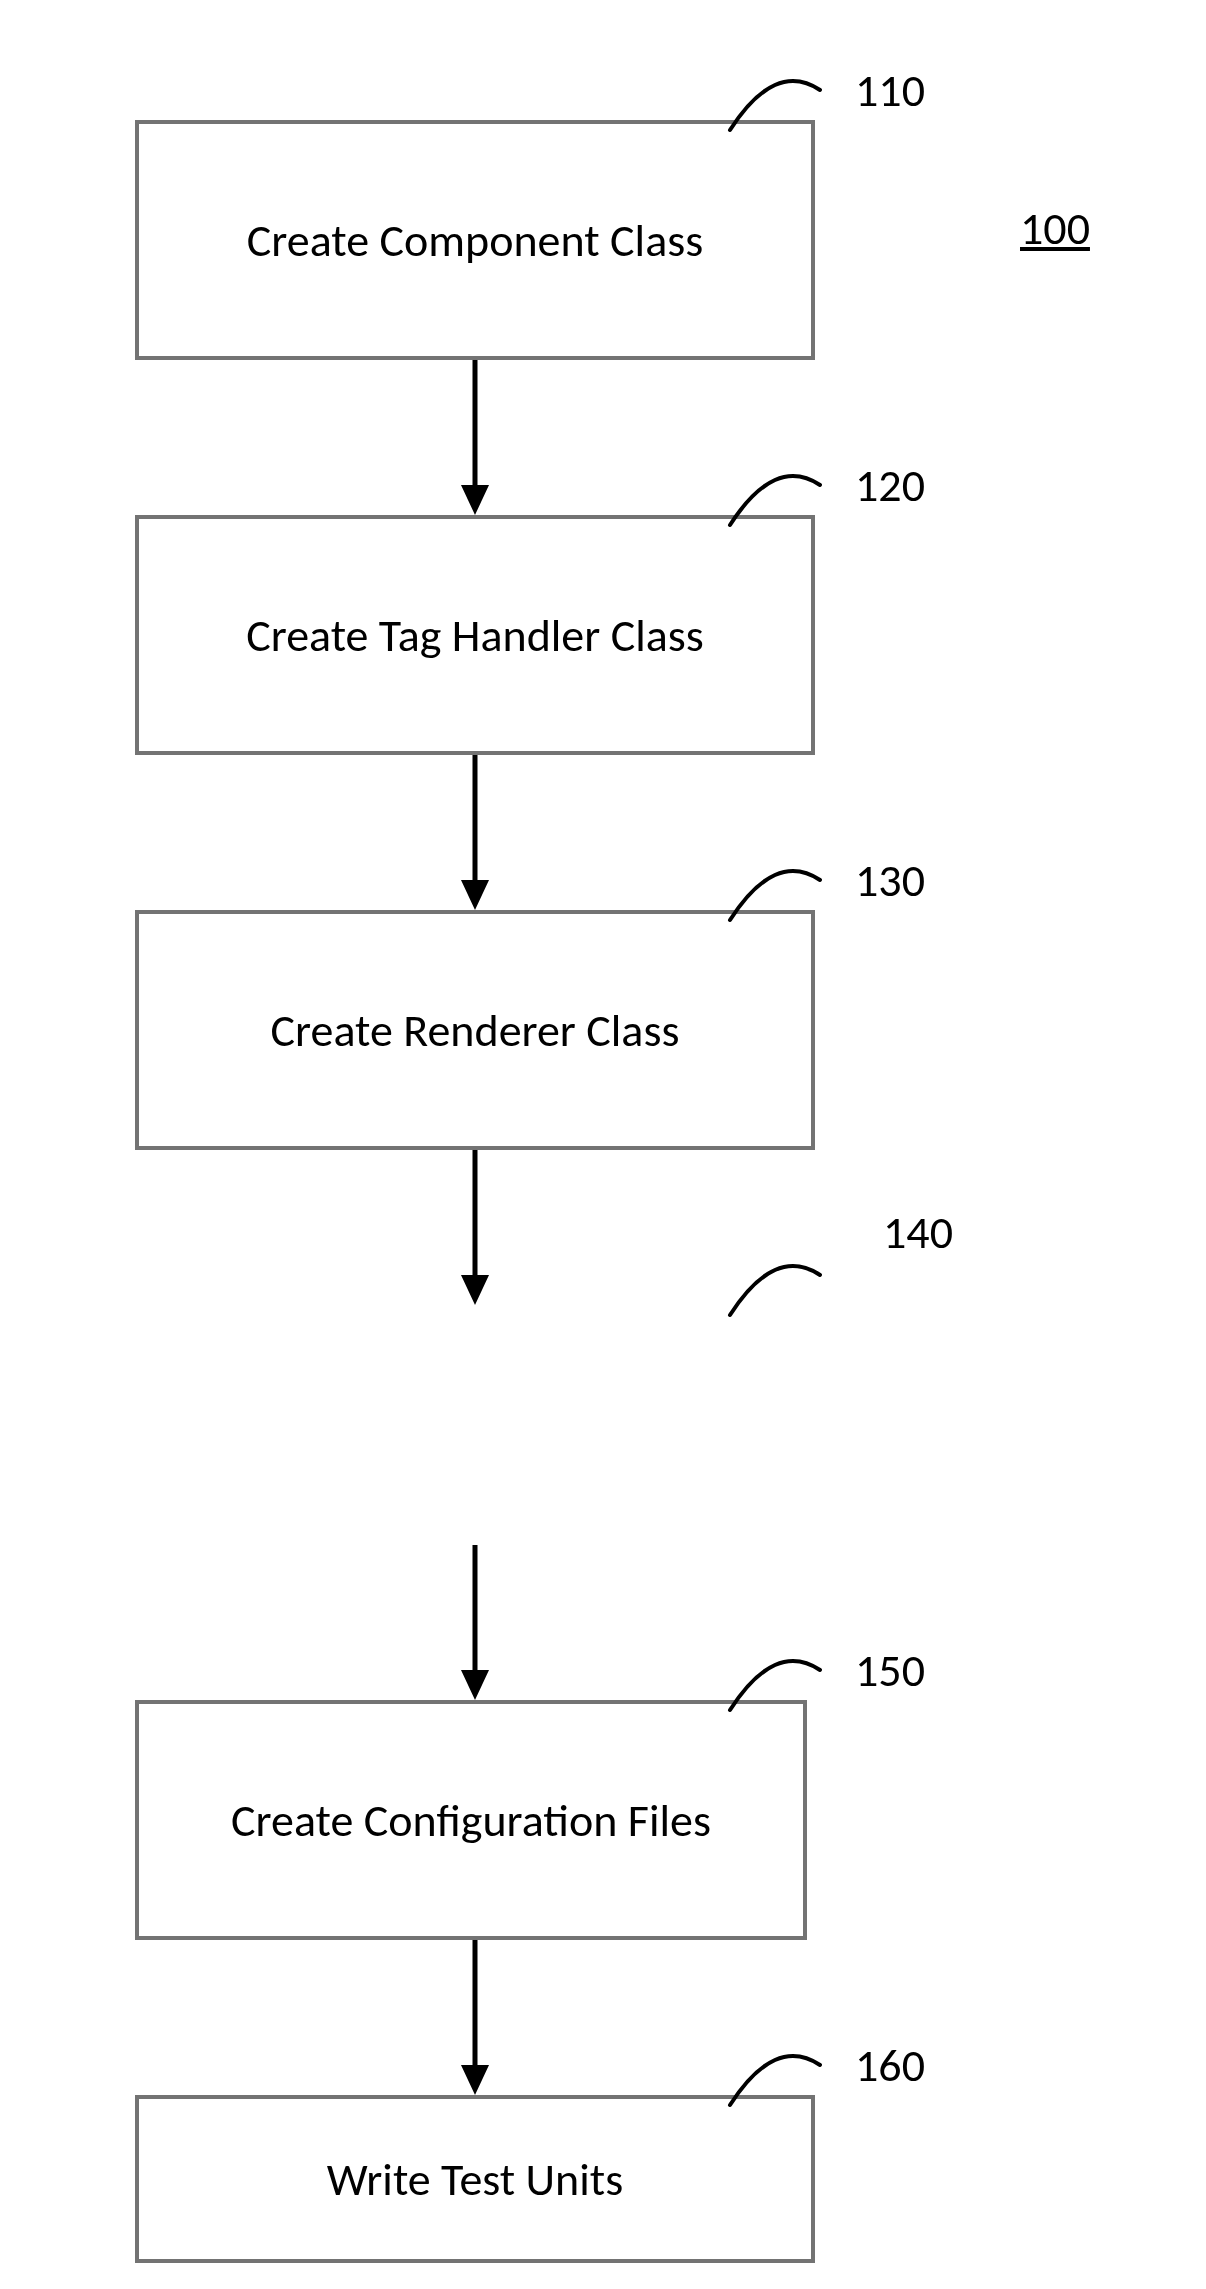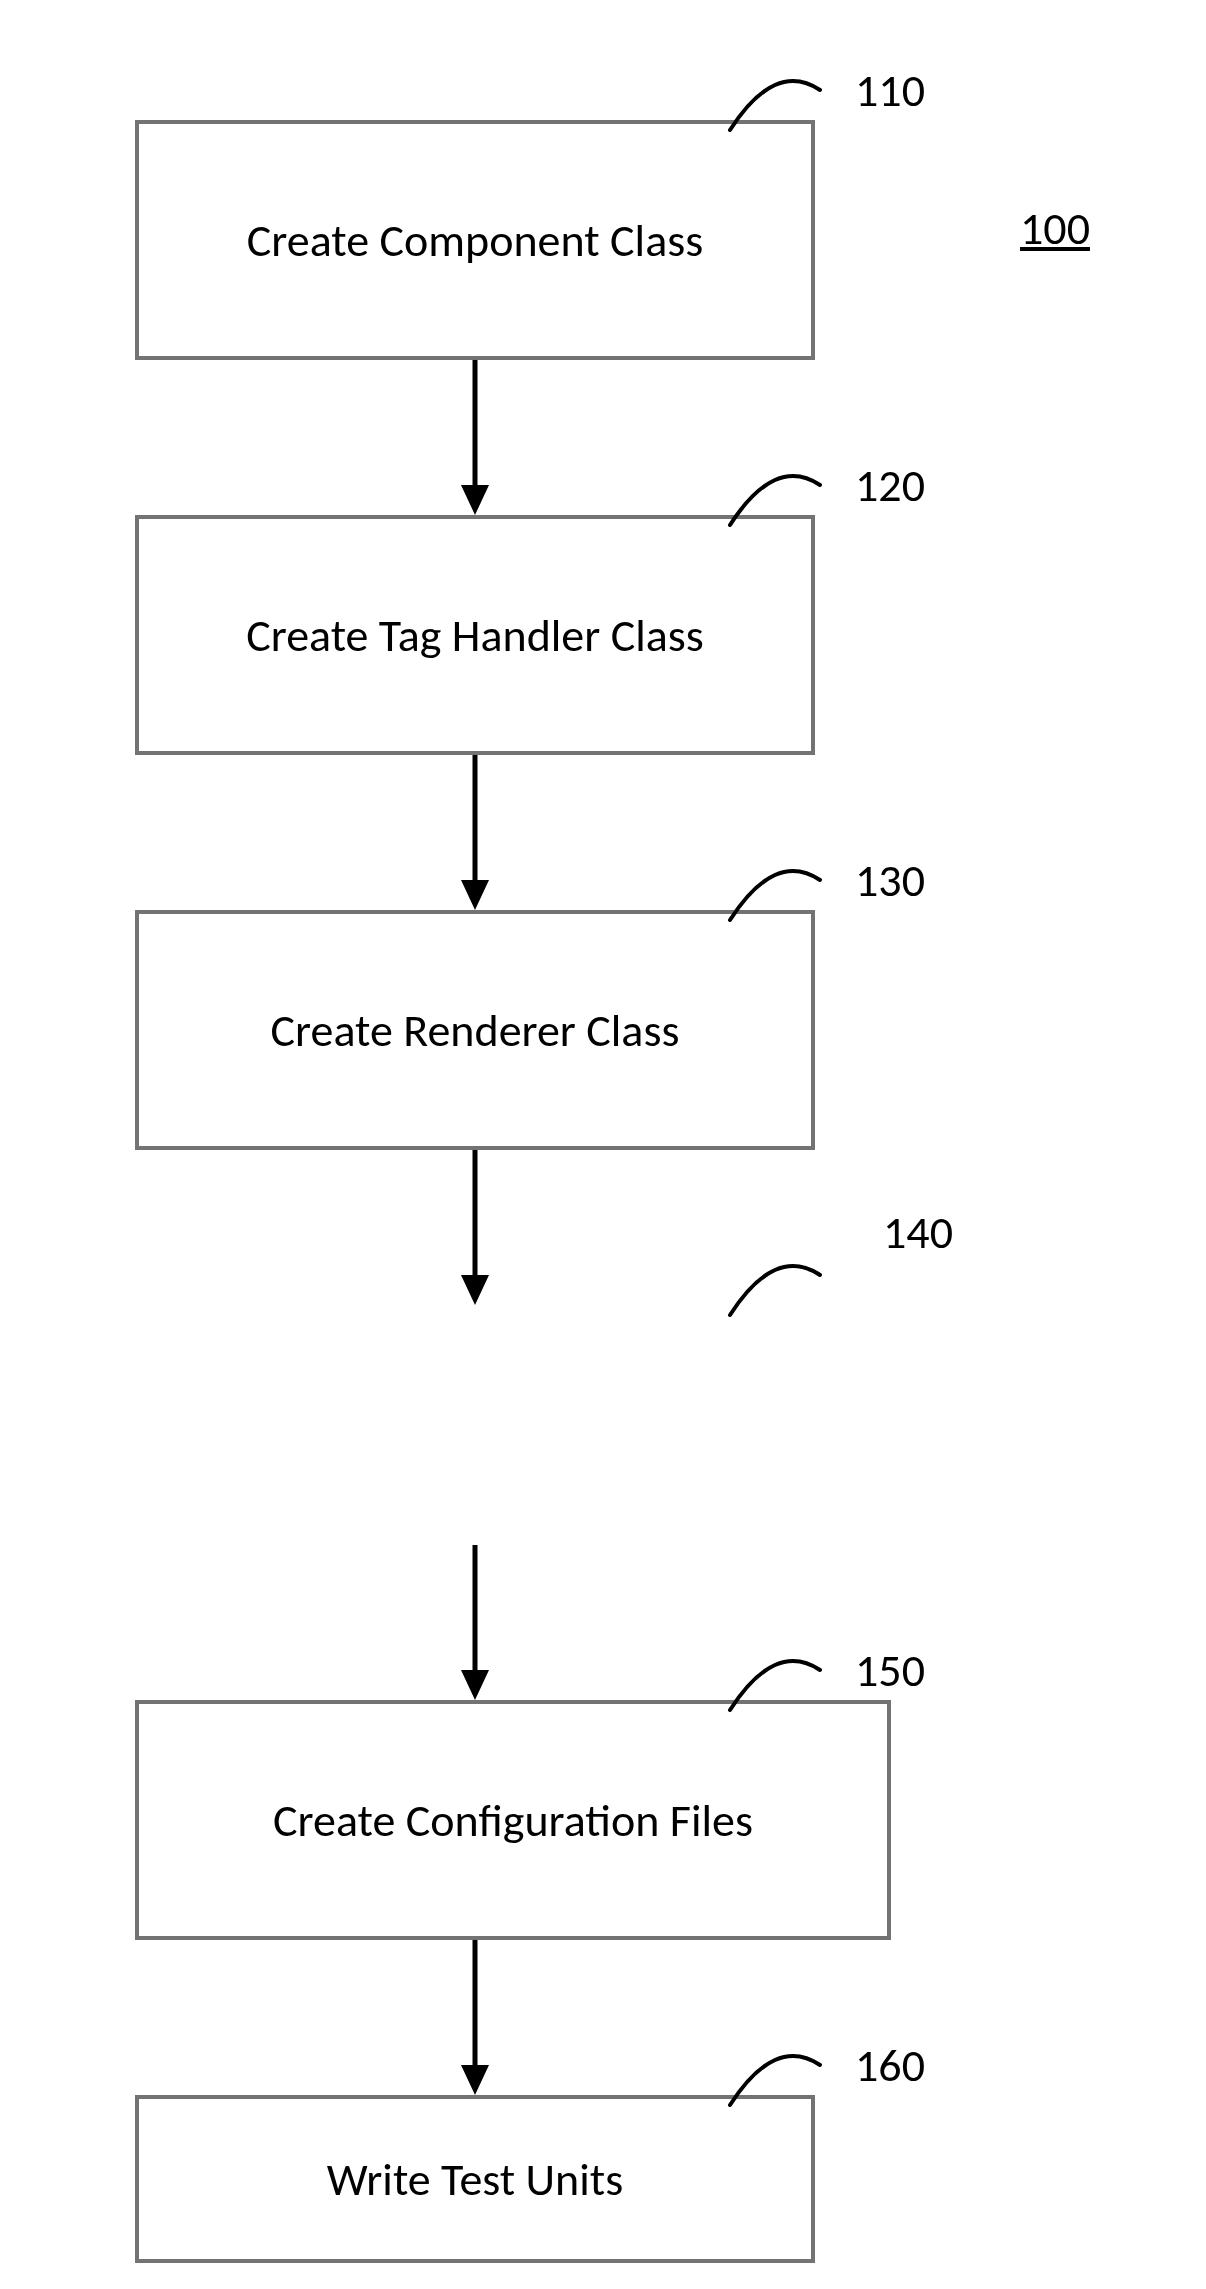--- a/index.html
+++ b/index.html
@@ -91,21 +91,21 @@
   <svg class="callout" style="left:720px; top:1240px;" width="140" height="90">
     <path d="M10 75 Q 55 5, 100 35" fill="none" stroke="#000" stroke-width="4" stroke-linecap="round"></path>
   </svg>
   <div class="ref-label" style="left:855px; top:1204px;margin-left:28px;">140</div>
 
   <svg class="arrow" style="left:455px; top:1545px;" width="40" height="160">
     <line x1="20" y1="0" x2="20" y2="130" stroke="#000" stroke-width="5"></line>
     <polygon points="20,155 6,125 34,125" fill="#000"></polygon>
   </svg>
 
-  <div class="step-box" style="left:135px; top:1700px; width:756px; height:240px;align-items:center;">
+  <div class="step-box" style="left:135px; top:1700px; width:672px; height:240px;align-items:center;">
     <span>Create Configuration Files</span>
   </div>
   <svg class="callout" style="left:720px; top:1635px;" width="140" height="90">
     <path d="M10 75 Q 55 5, 100 35" fill="none" stroke="#000" stroke-width="4" stroke-linecap="round"></path>
   </svg>
   <div class="ref-label" style="left:855px; top:1642px;">150</div>
 
   <svg class="arrow" style="left:455px; top:1940px;" width="40" height="160">
     <line x1="20" y1="0" x2="20" y2="130" stroke="#000" stroke-width="5"></line>
     <polygon points="20,155 6,125 34,125" fill="#000"></polygon>

